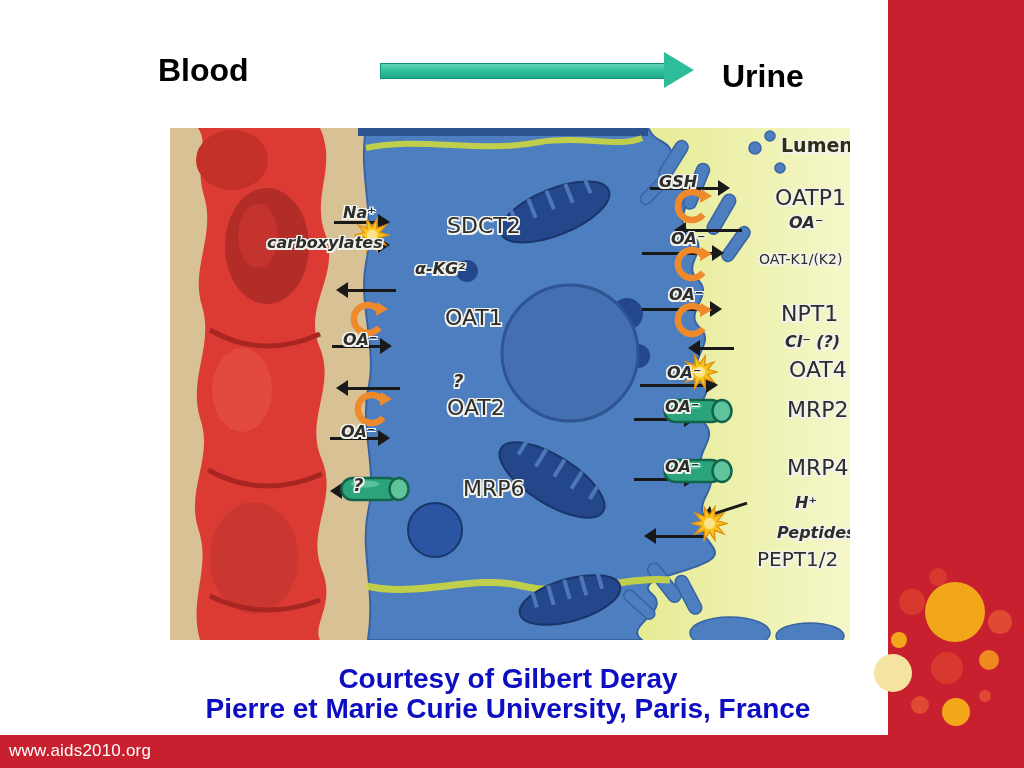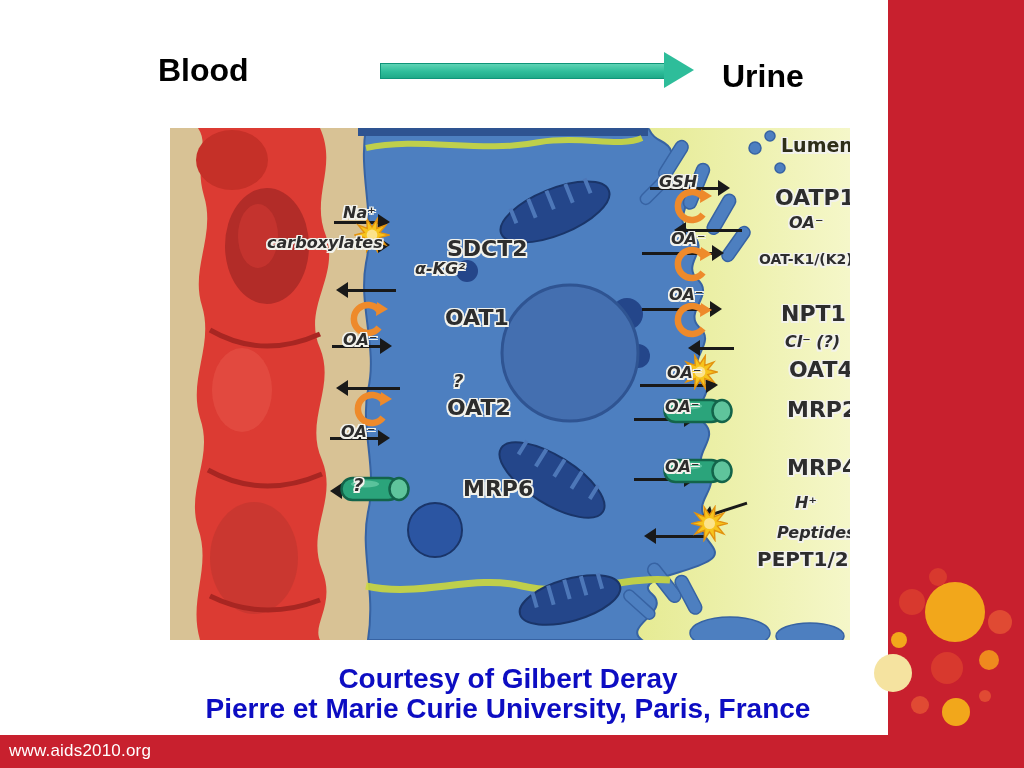--- a/index.html
+++ b/index.html
@@ -28,21 +28,21 @@
            border-top:18.5px solid transparent;border-bottom:18.5px solid transparent;
            border-left:30px solid var(--arrow-teal);}
 
   .diagram{position:absolute;left:170px;top:128px;width:680px;height:512px;overflow:hidden;}
   .dbg{position:absolute;left:0;top:0;width:680px;height:512px;}
 
   .dlab{position:absolute;white-space:nowrap;font-family:"DejaVu Sans","Liberation Sans",sans-serif;
         color:#2d2d2d;line-height:1.1;
         text-shadow:-1.5px -1.5px 0 #f2f2ec,1.5px -1.5px 0 #f2f2ec,-1.5px 1.5px 0 #f2f2ec,1.5px 1.5px 0 #f2f2ec,
                     -1.5px 0 0 #f2f2ec,1.5px 0 0 #f2f2ec,0 -1.5px 0 #f2f2ec,0 1.5px 0 #f2f2ec;padding-left:47px;}
-  .t-name{font-size:22px;font-weight:bold;}
+  .t-name{font-size:22px;font-weight:normal;}
   .t-name.small{font-size:14px;}
   .t-sub{font-size:16px;font-weight:bold;font-style:italic;}
   .t-q{font-size:18px;font-weight:bold;font-style:italic;}
   .lumen-lab{font-size:19px;font-weight:bold;color:#2e2e18;}
 
   .arr{position:absolute;height:16px;}
   .arr .shaft{position:absolute;top:6.5px;height:3.5px;background:#191919;left:0;right:10px;}
   .arr.left .shaft{left:10px;right:0;}
   .arr .tip{position:absolute;top:0;width:0;height:0;border-top:8px solid transparent;border-bottom:8px solid transparent;}
   .arr.right .tip{right:0;border-left:12px solid #191919;}
@@ -253,21 +253,21 @@
       </svg>
     <svg class="icon" style="left:490px;top:328px" width="76" height="30" viewBox="0 0 72 30">
         <use href="#sym-pump"></use>
       </svg>
     <svg class="icon" style="left:521px;top:377px" width="37" height="37" viewBox="0 0 40 40">
         <use href="#sym-sun"></use>
       </svg>
 
     <div class="dlab t-sub" style="left:126px;top:76px">Na⁺</div>
     <div class="dlab t-sub" style="left:50px;top:106px">carboxylates</div>
-    <div class="dlab t-name" style="left:230px;top:109px">SDCT2</div>
+    <div class="dlab t-name" style="left:230px;top:86px">SDCT2</div>
     <div class="dlab t-sub" style="left:198px;top:132px">α-KG²</div>
     <div class="dlab t-name" style="left:228px;top:178px">OAT1</div>
     <div class="dlab t-sub" style="left:126px;top:203px">OA⁻</div>
     <div class="dlab t-q" style="left:236px;top:243px">?</div>
     <div class="dlab t-name" style="left:230px;top:268px">OAT2</div>
     <div class="dlab t-sub" style="left:124px;top:295px">OA⁻</div>
     <div class="dlab t-q" style="left:136px;top:347px">?</div>
     <div class="dlab t-name" style="left:246px;top:349px">MRP6</div>
 
     <div class="dlab lumen-lab" style="left:564px;top:7px">Lumen</div>

